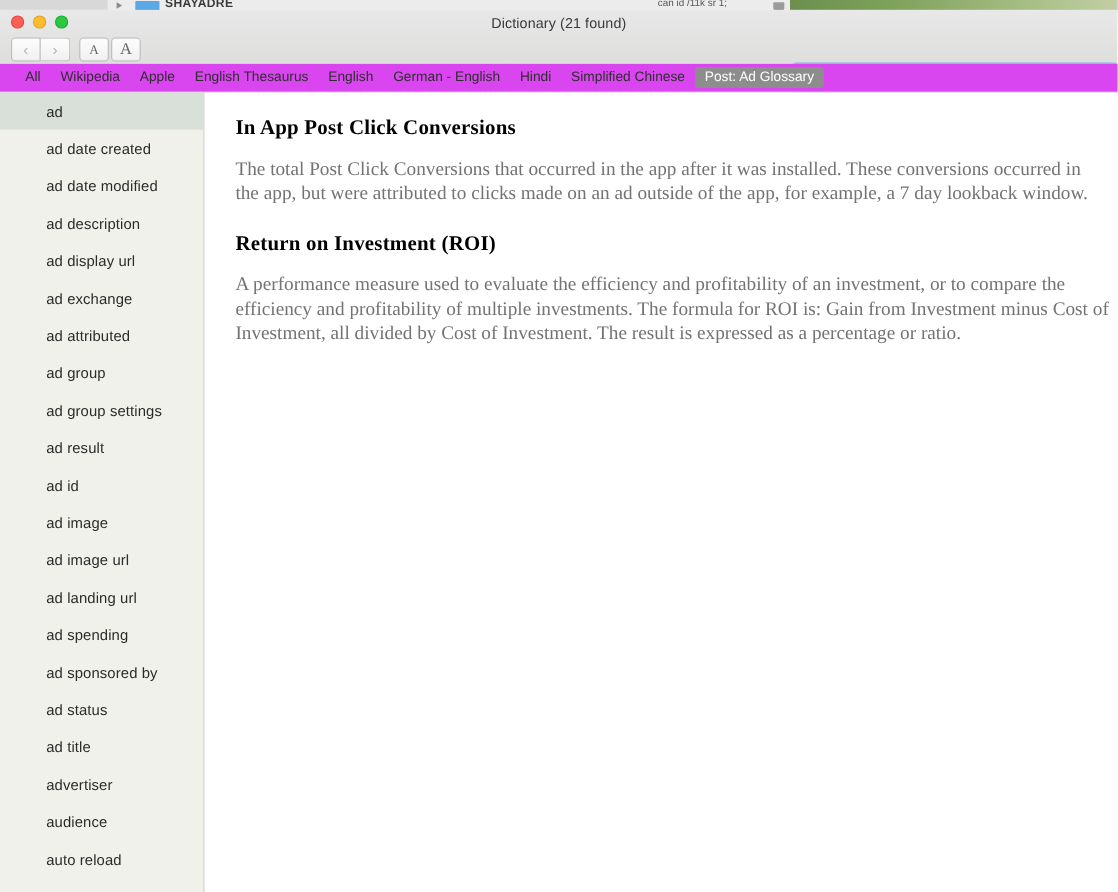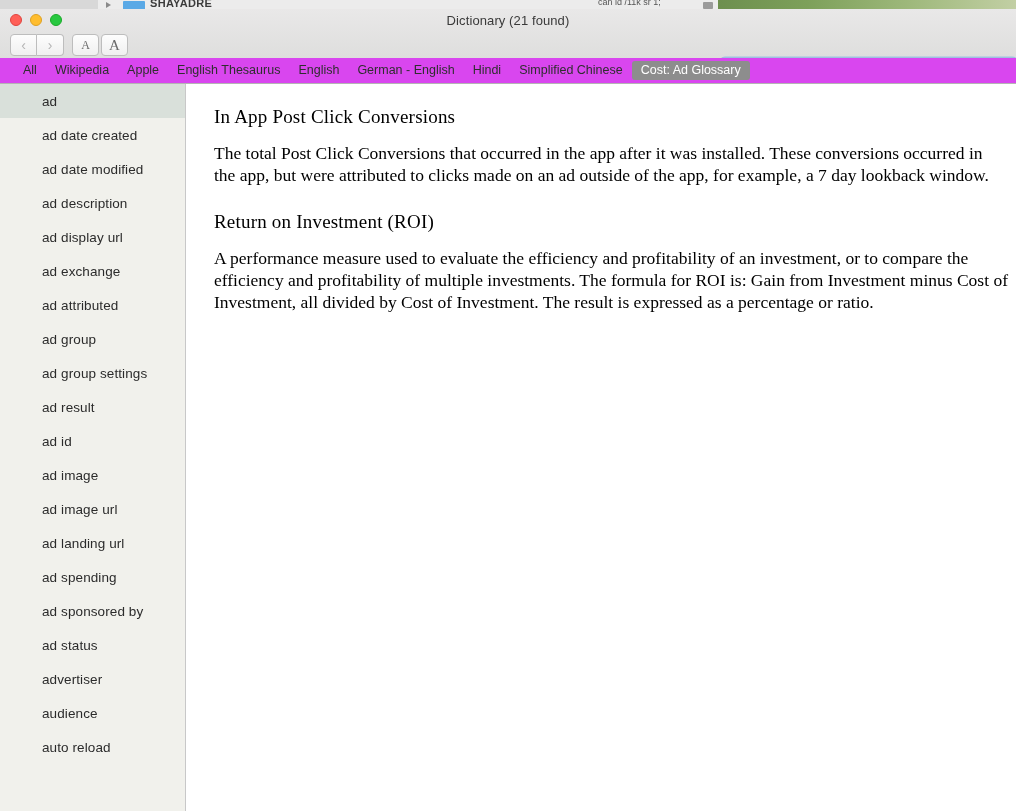--- a/index.html
+++ b/index.html
@@ -112,25 +112,25 @@
     font-size:13.5px; color:#2b2b2b; letter-spacing:.1px;
   }
   .side-item.selected { background:#d9e0da; }
 
   #content {
     flex:1; height:727px; background:#ffffff; overflow:hidden;
     padding:22px 8px 0 28px;
     font-family:"Liberation Serif", serif;
   }
   .entry-heading {
-    font-size:19px; font-weight:normal; color:#000;
+    font-size:19px; font-weight:bold; color:#000;
     letter-spacing:.2px; margin-bottom:14px;
   }
   .entry-body {
-    font-size:17.5px; line-height:22px; color:#000000; margin-bottom:25px;
+    font-size:17.5px; line-height:22px; color:#737373; margin-bottom:25px;
     text-align:left;
   }
   .entry-body:last-child { margin-bottom:16px; }
 </style>
 </head>
 <body>
 
 <div id="backdrop">
   <div id="bg-wallpaper"></div>
   <div id="bg-window">
@@ -200,21 +200,21 @@
 
   <div id="tabbar">
       <div class="tab">All</div>
       <div class="tab">Wikipedia</div>
       <div class="tab">Apple</div>
       <div class="tab">English Thesaurus</div>
       <div class="tab">English</div>
       <div class="tab">German - English</div>
       <div class="tab">Hindi</div>
       <div class="tab">Simplified Chinese</div>
-      <div class="tab active">Cost: Ad Glossary</div>
+      <div class="tab active">Post: Ad Glossary</div>
     </div>
 
   <div id="body">
     <div id="sidebar">
         <div class="side-item selected">
           <span>ad</span>
         </div>
         <div class="side-item">
           <span>ad date created</span>
         </div>
@@ -255,20 +255,23 @@
           <span>ad landing url</span>
         </div>
         <div class="side-item">
           <span>ad spending</span>
         </div>
         <div class="side-item">
           <span>ad sponsored by</span>
         </div>
         <div class="side-item">
           <span>ad status</span>
+        </div>
+        <div class="side-item">
+          <span>ad title</span>
         </div>
         <div class="side-item">
           <span>advertiser</span>
         </div>
         <div class="side-item">
           <span>audience</span>
         </div>
         <div class="side-item">
           <span>auto reload</span>
         </div>

